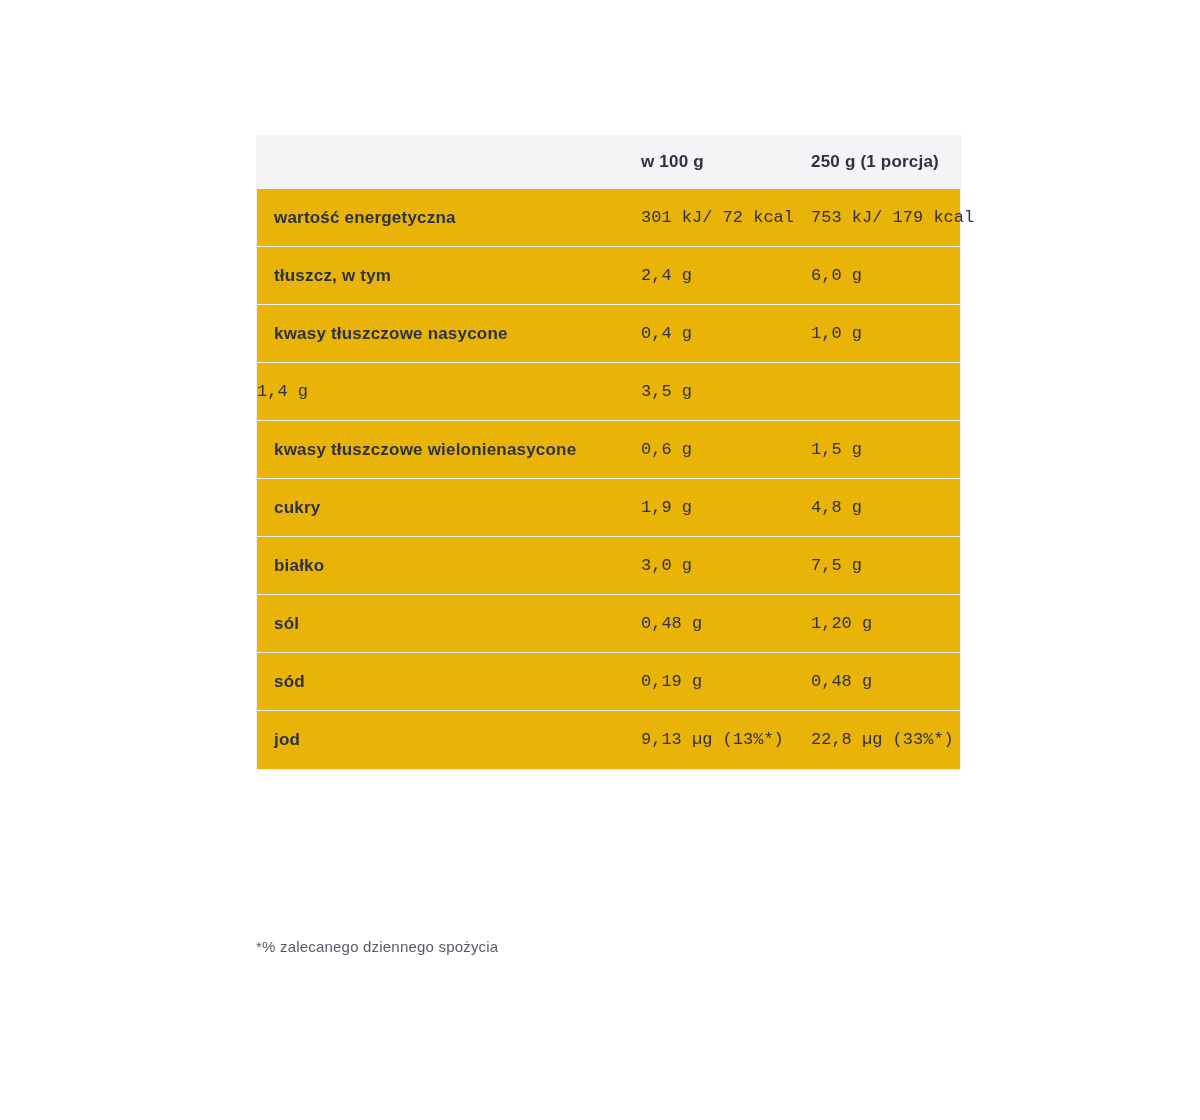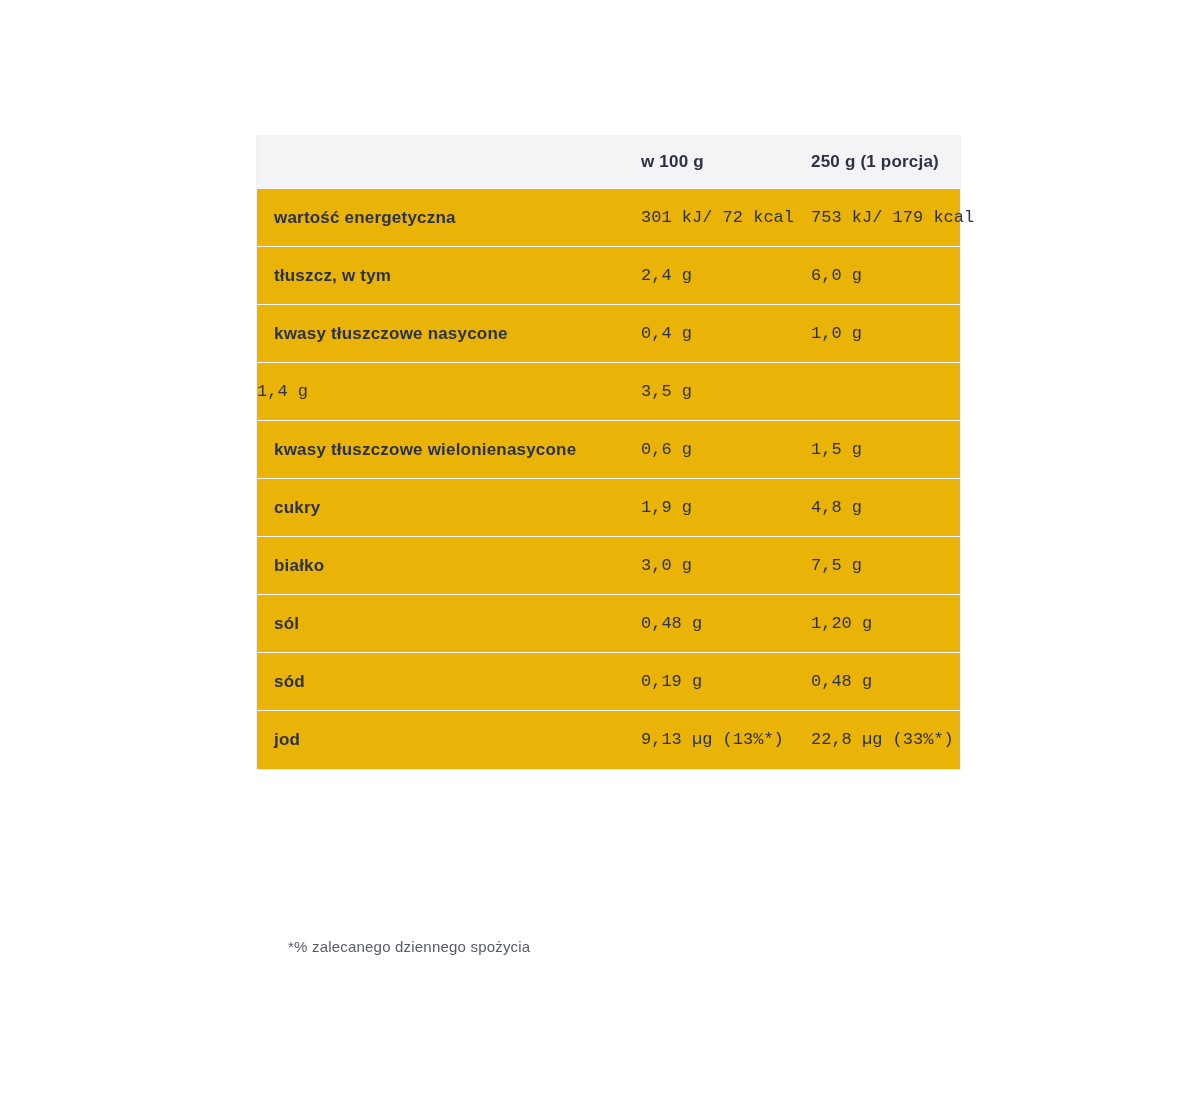--- a/index.html
+++ b/index.html
@@ -52,21 +52,20 @@
     white-space: nowrap;
     font-family: Liberation Mono, monospace;
   }
   .footnote {
     position: absolute;
     left: 256px;
     top: 938px;
     font-size: 15px;
     color: #565b68;
     letter-spacing: 0.2px;
-    margin-left: 32px;
   }
 </style>
 </head>
 <body>
 
 <div class="page">
 
   <div class="nutrition-table">
 
     <div class="t-row t-header">

